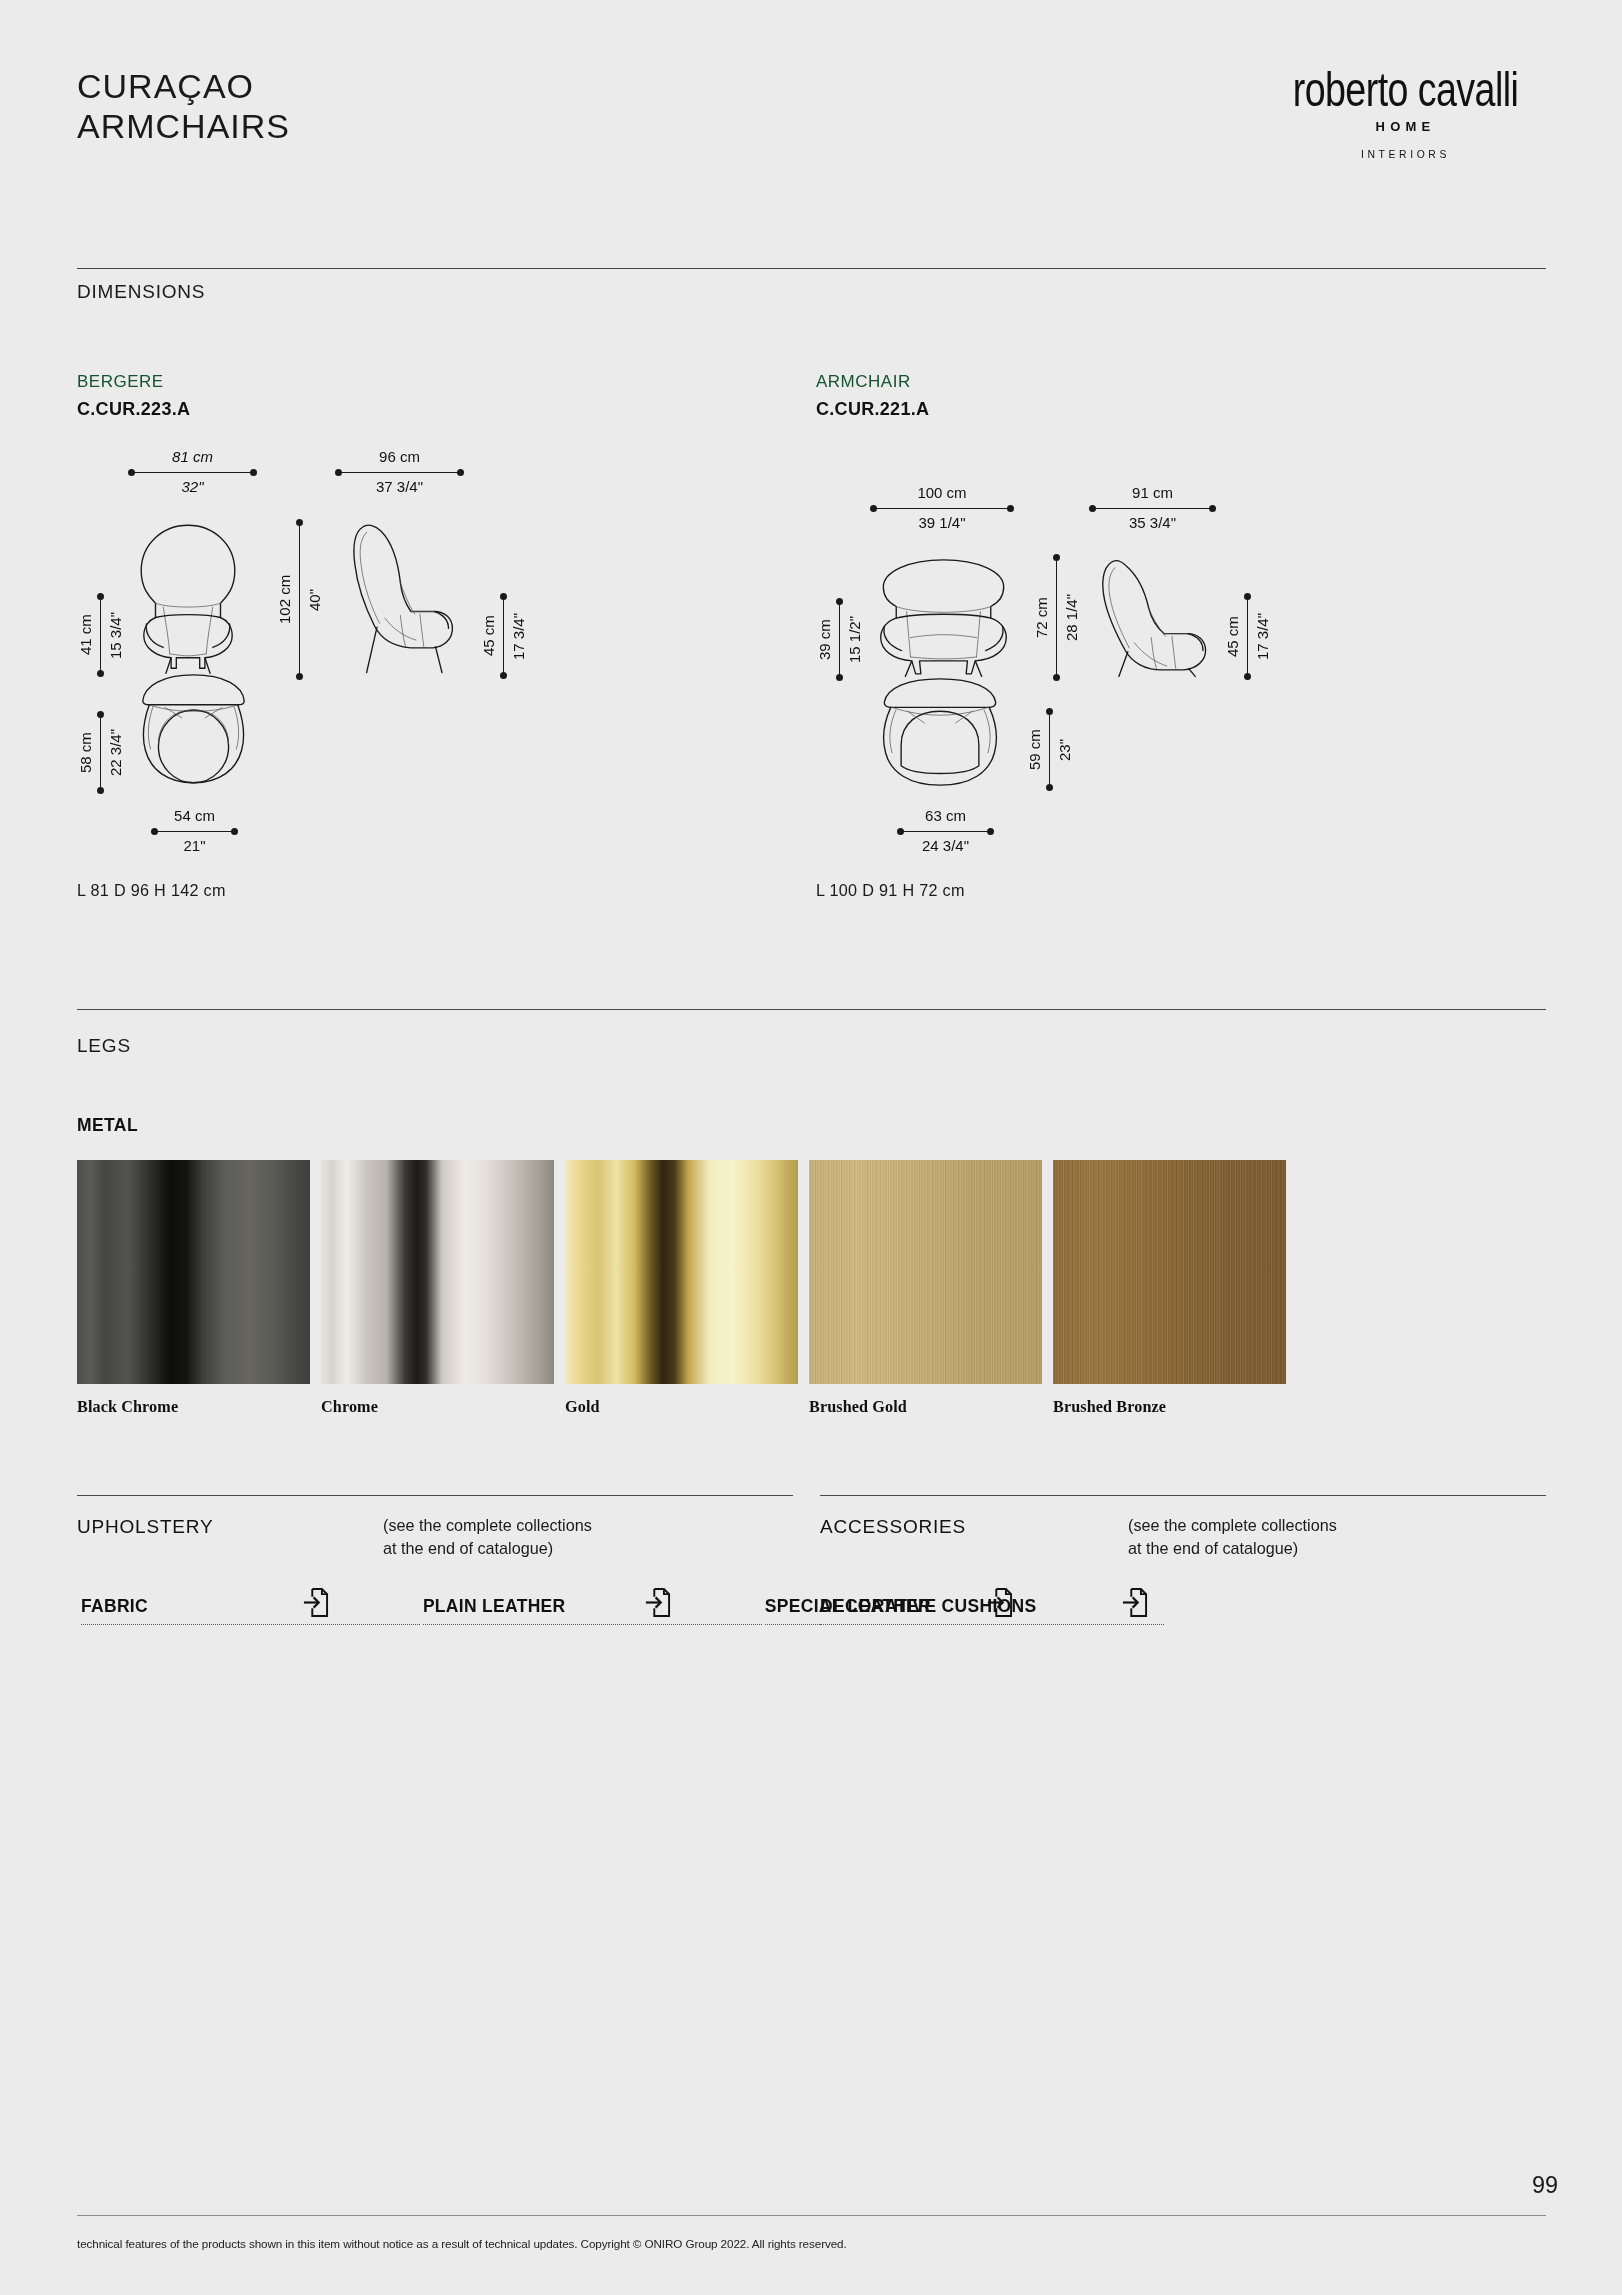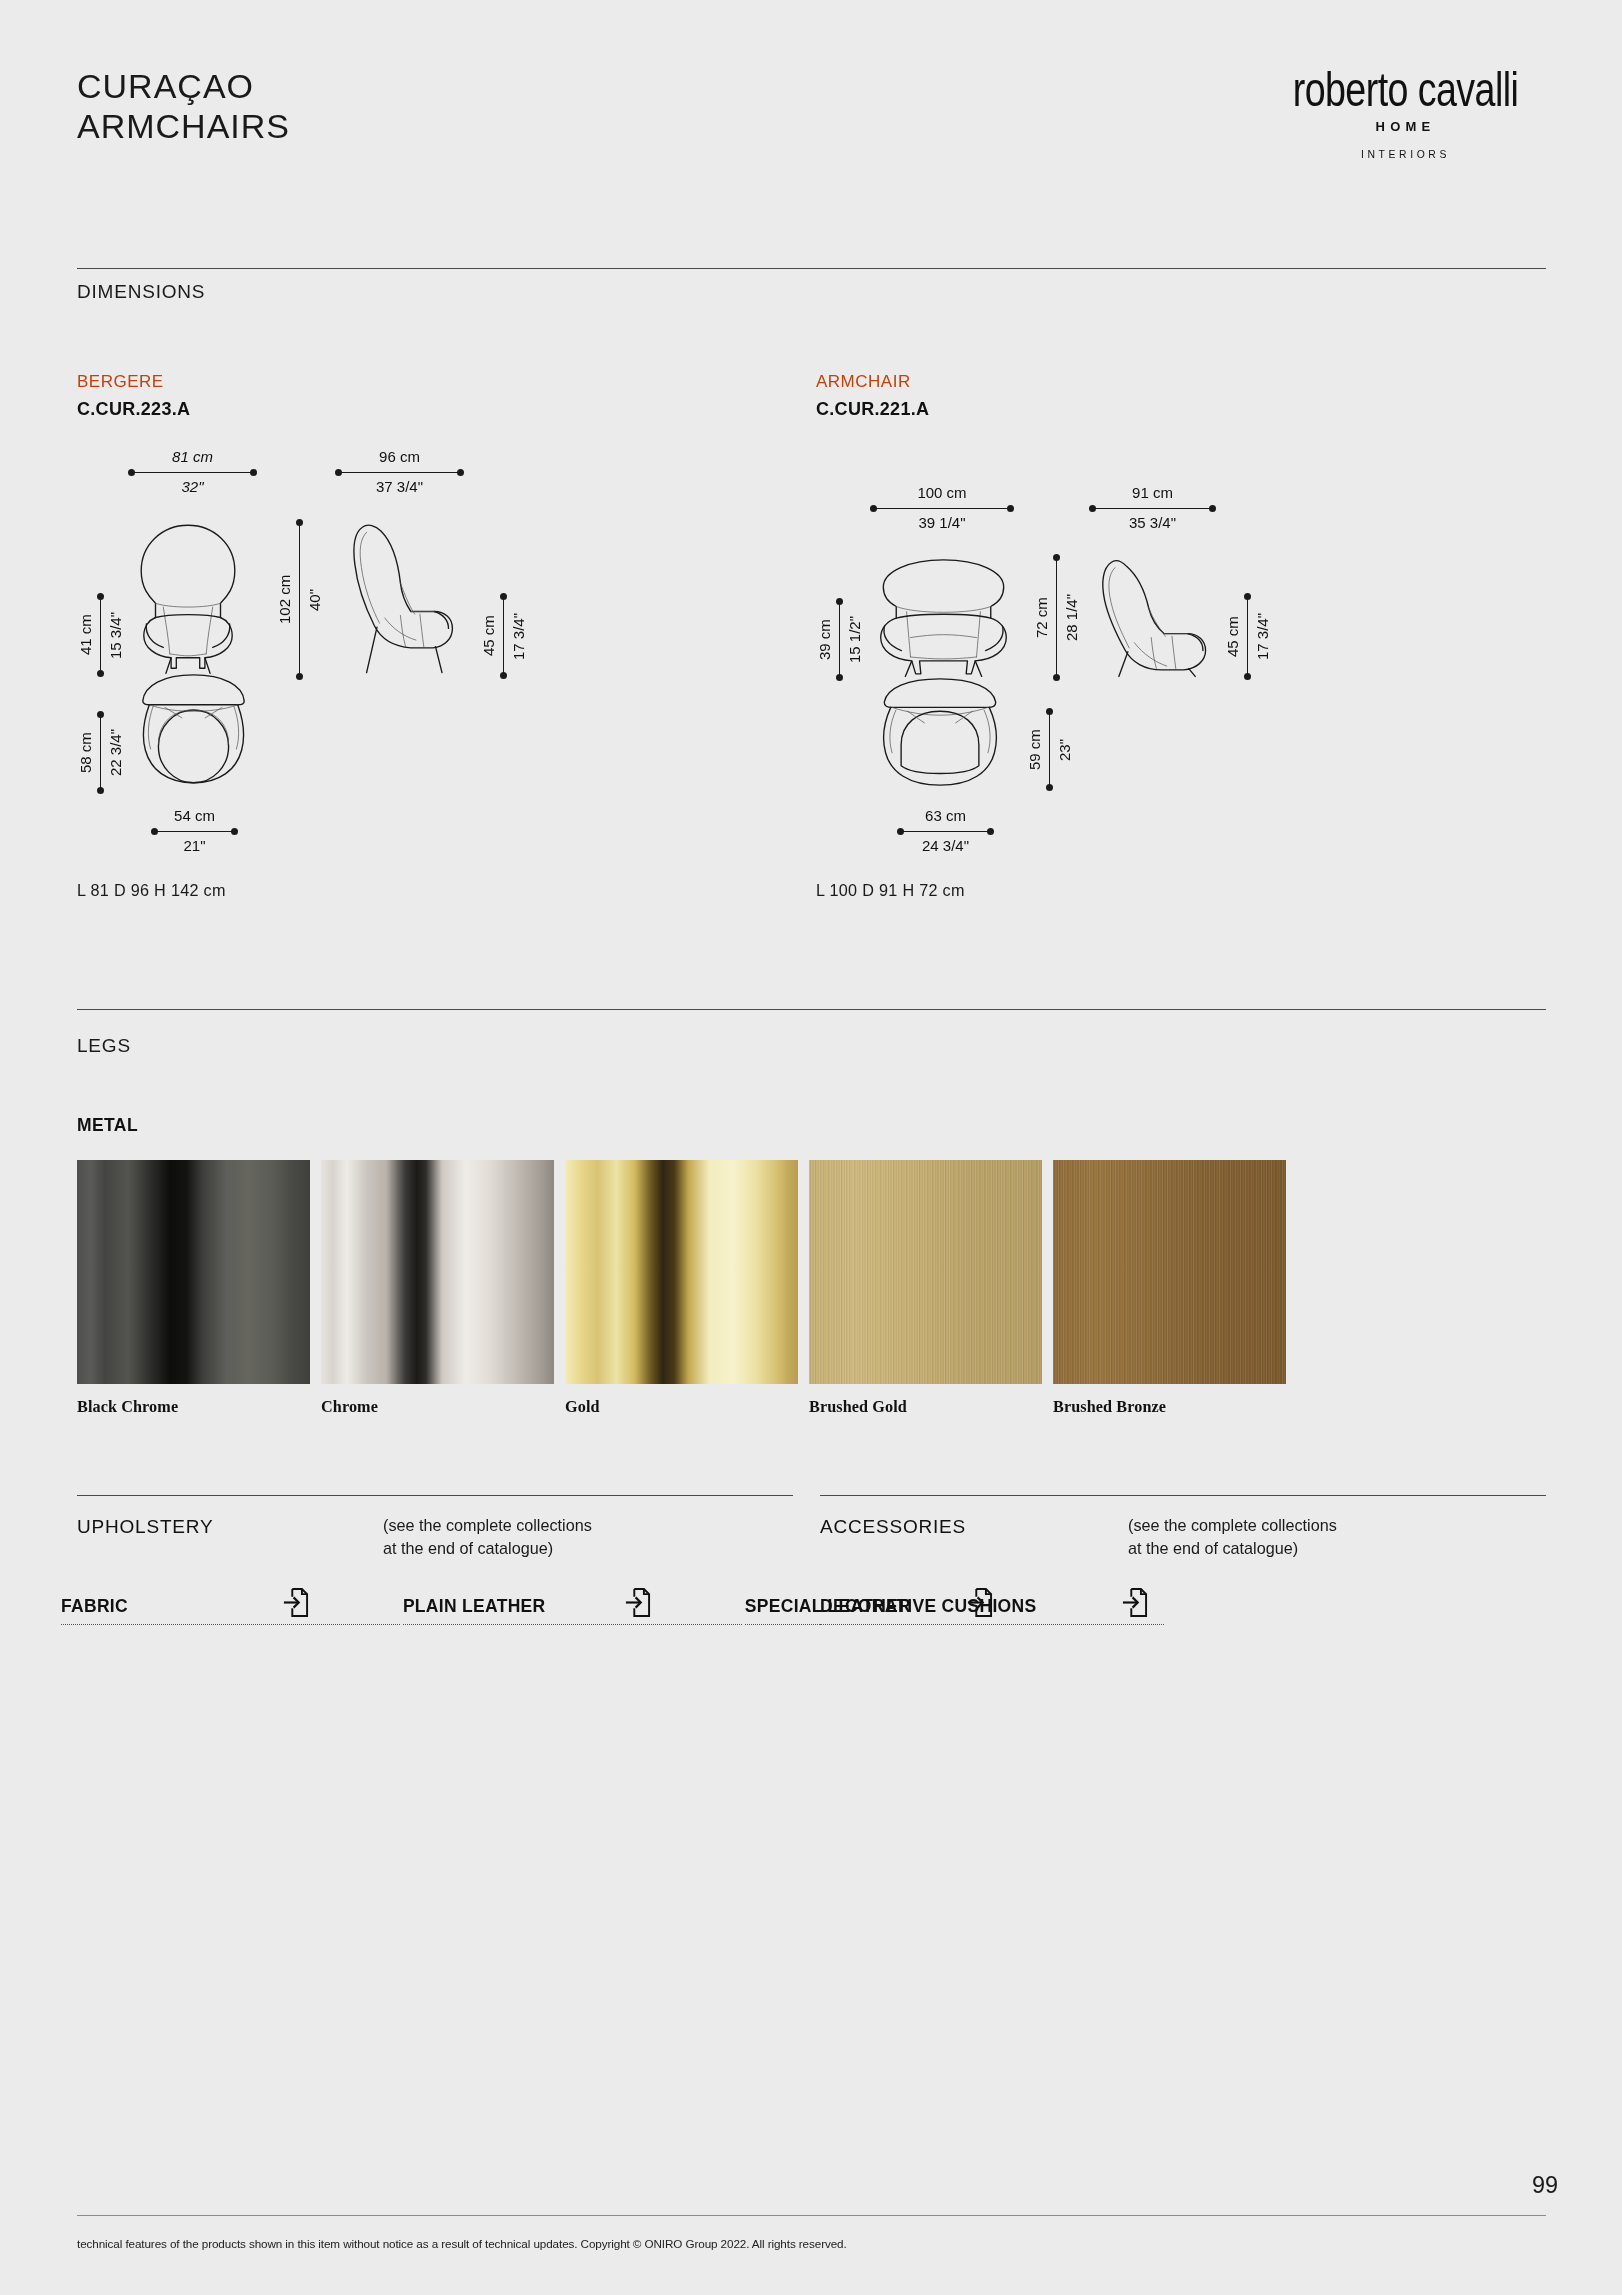--- a/index.html
+++ b/index.html
@@ -74,21 +74,21 @@
     font-weight: 700;
     color: #111;
   }
 
   
   .dim-group { position: absolute; }
   .dim-name {
     font-size: 17px;
     letter-spacing: 0.5px;
     font-weight: 300;
-    color: #c2410c;
+    color: #14532d;
   }
   .dim-code {
     margin-top: 7.1px;
     font-size: 18px;
     letter-spacing: 0.3px;
     font-weight: 700;
     color: #111;
   }
   .dim-summary {
     position: absolute;
@@ -535,21 +535,21 @@
 
   </div>
 
   <div class="rule" style="left:77px; top:1495px; width:716px;"></div>
   <div class="sub-head" style="left:77px; top:1516px; font-weight:400; font-size:19px; letter-spacing:0.8px;">UPHOLSTERY</div>
   <div class="link-note" style="left:383px; top:1514px;">
     <div>(see the complete collections</div>
     <div> at the end of catalogue)</div>
   </div>
 
-  <div class="link-col" style="left:61px; top:1596px;">
+  <div class="link-col" style="left:81px; top:1596px;">
     <div class="link-item" style="width:339px; margin-bottom:30px;">
       <span class="lk-label">FABRIC</span>
       <span class="doc-arrow-icon" style="position:absolute; left:221px; top:-9px;">
         <svg width="27" height="31" viewBox="0 0 42 48">
           <path d="M16 3 H31 L39 11 V45 H16 V33 M16 15 V3" fill="none" stroke="#111" stroke-width="3"></path>
           <path d="M31 3 V11 H39" fill="none" stroke="#111" stroke-width="3"></path>
           <path d="M3 24 H26" fill="none" stroke="#111" stroke-width="3.4"></path>
           <path d="M18 16 L26 24 L18 32" fill="none" stroke="#111" stroke-width="3.4" stroke-linejoin="miter"></path>
         </svg>
       </span>

